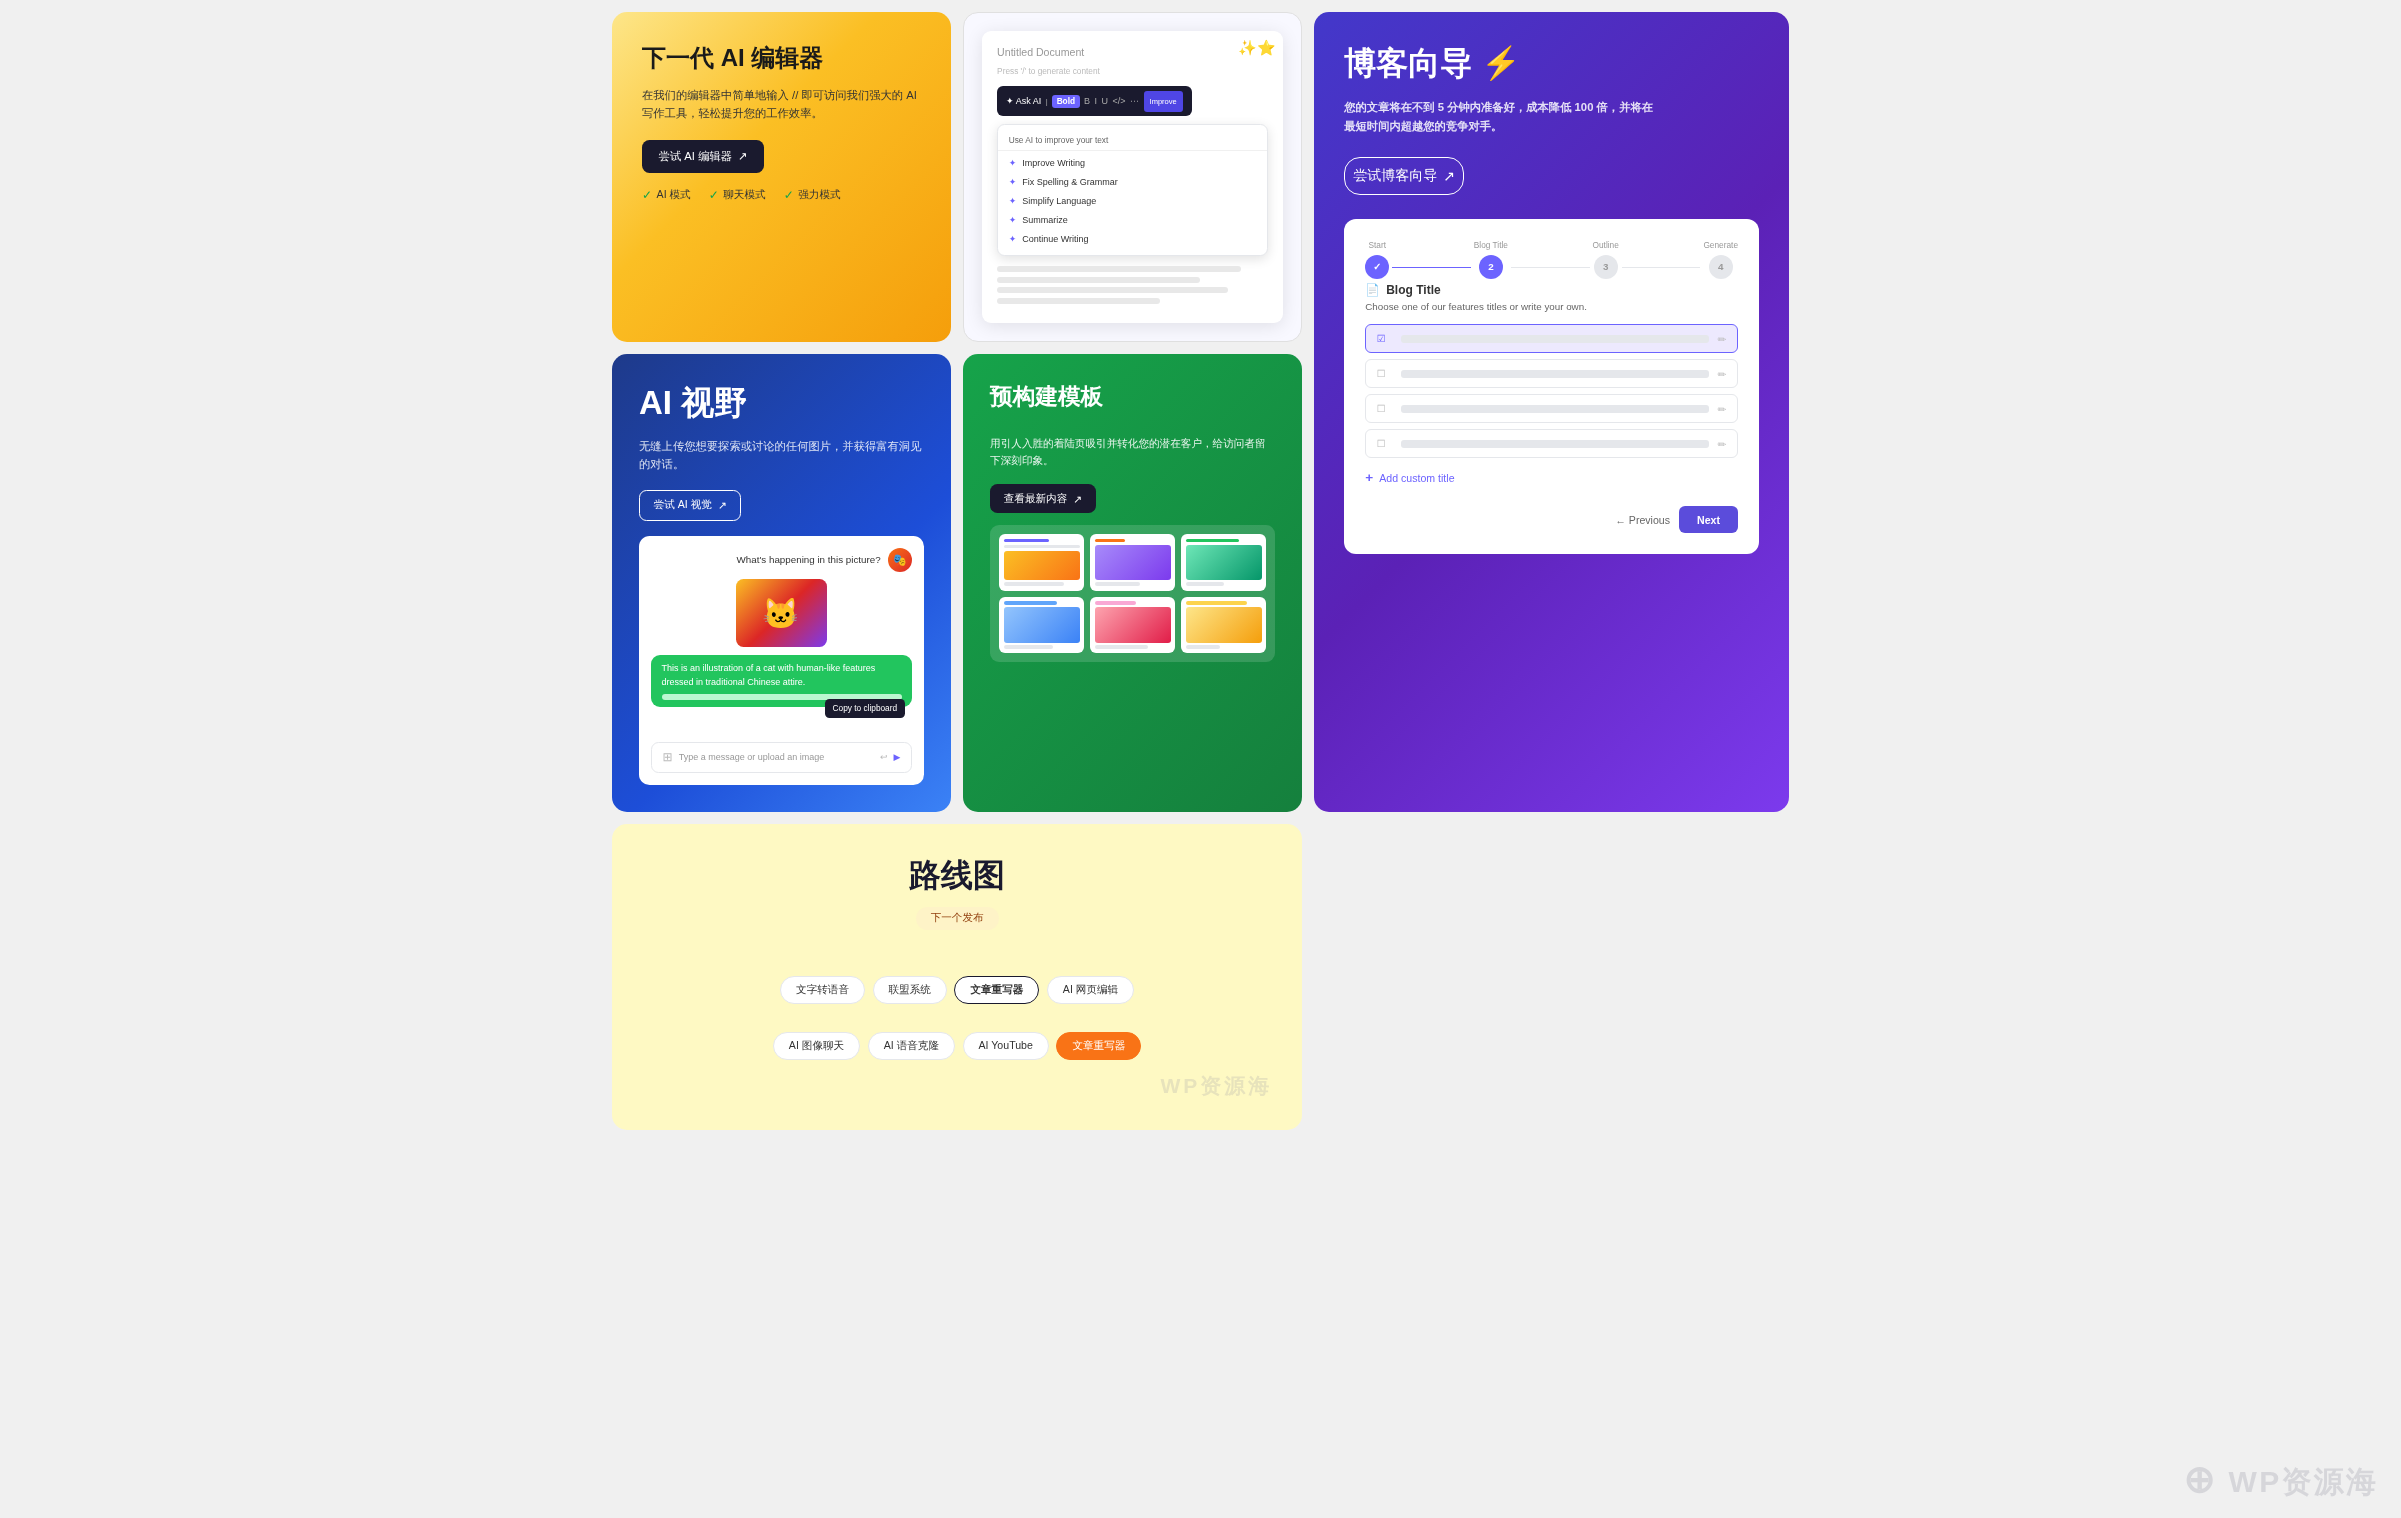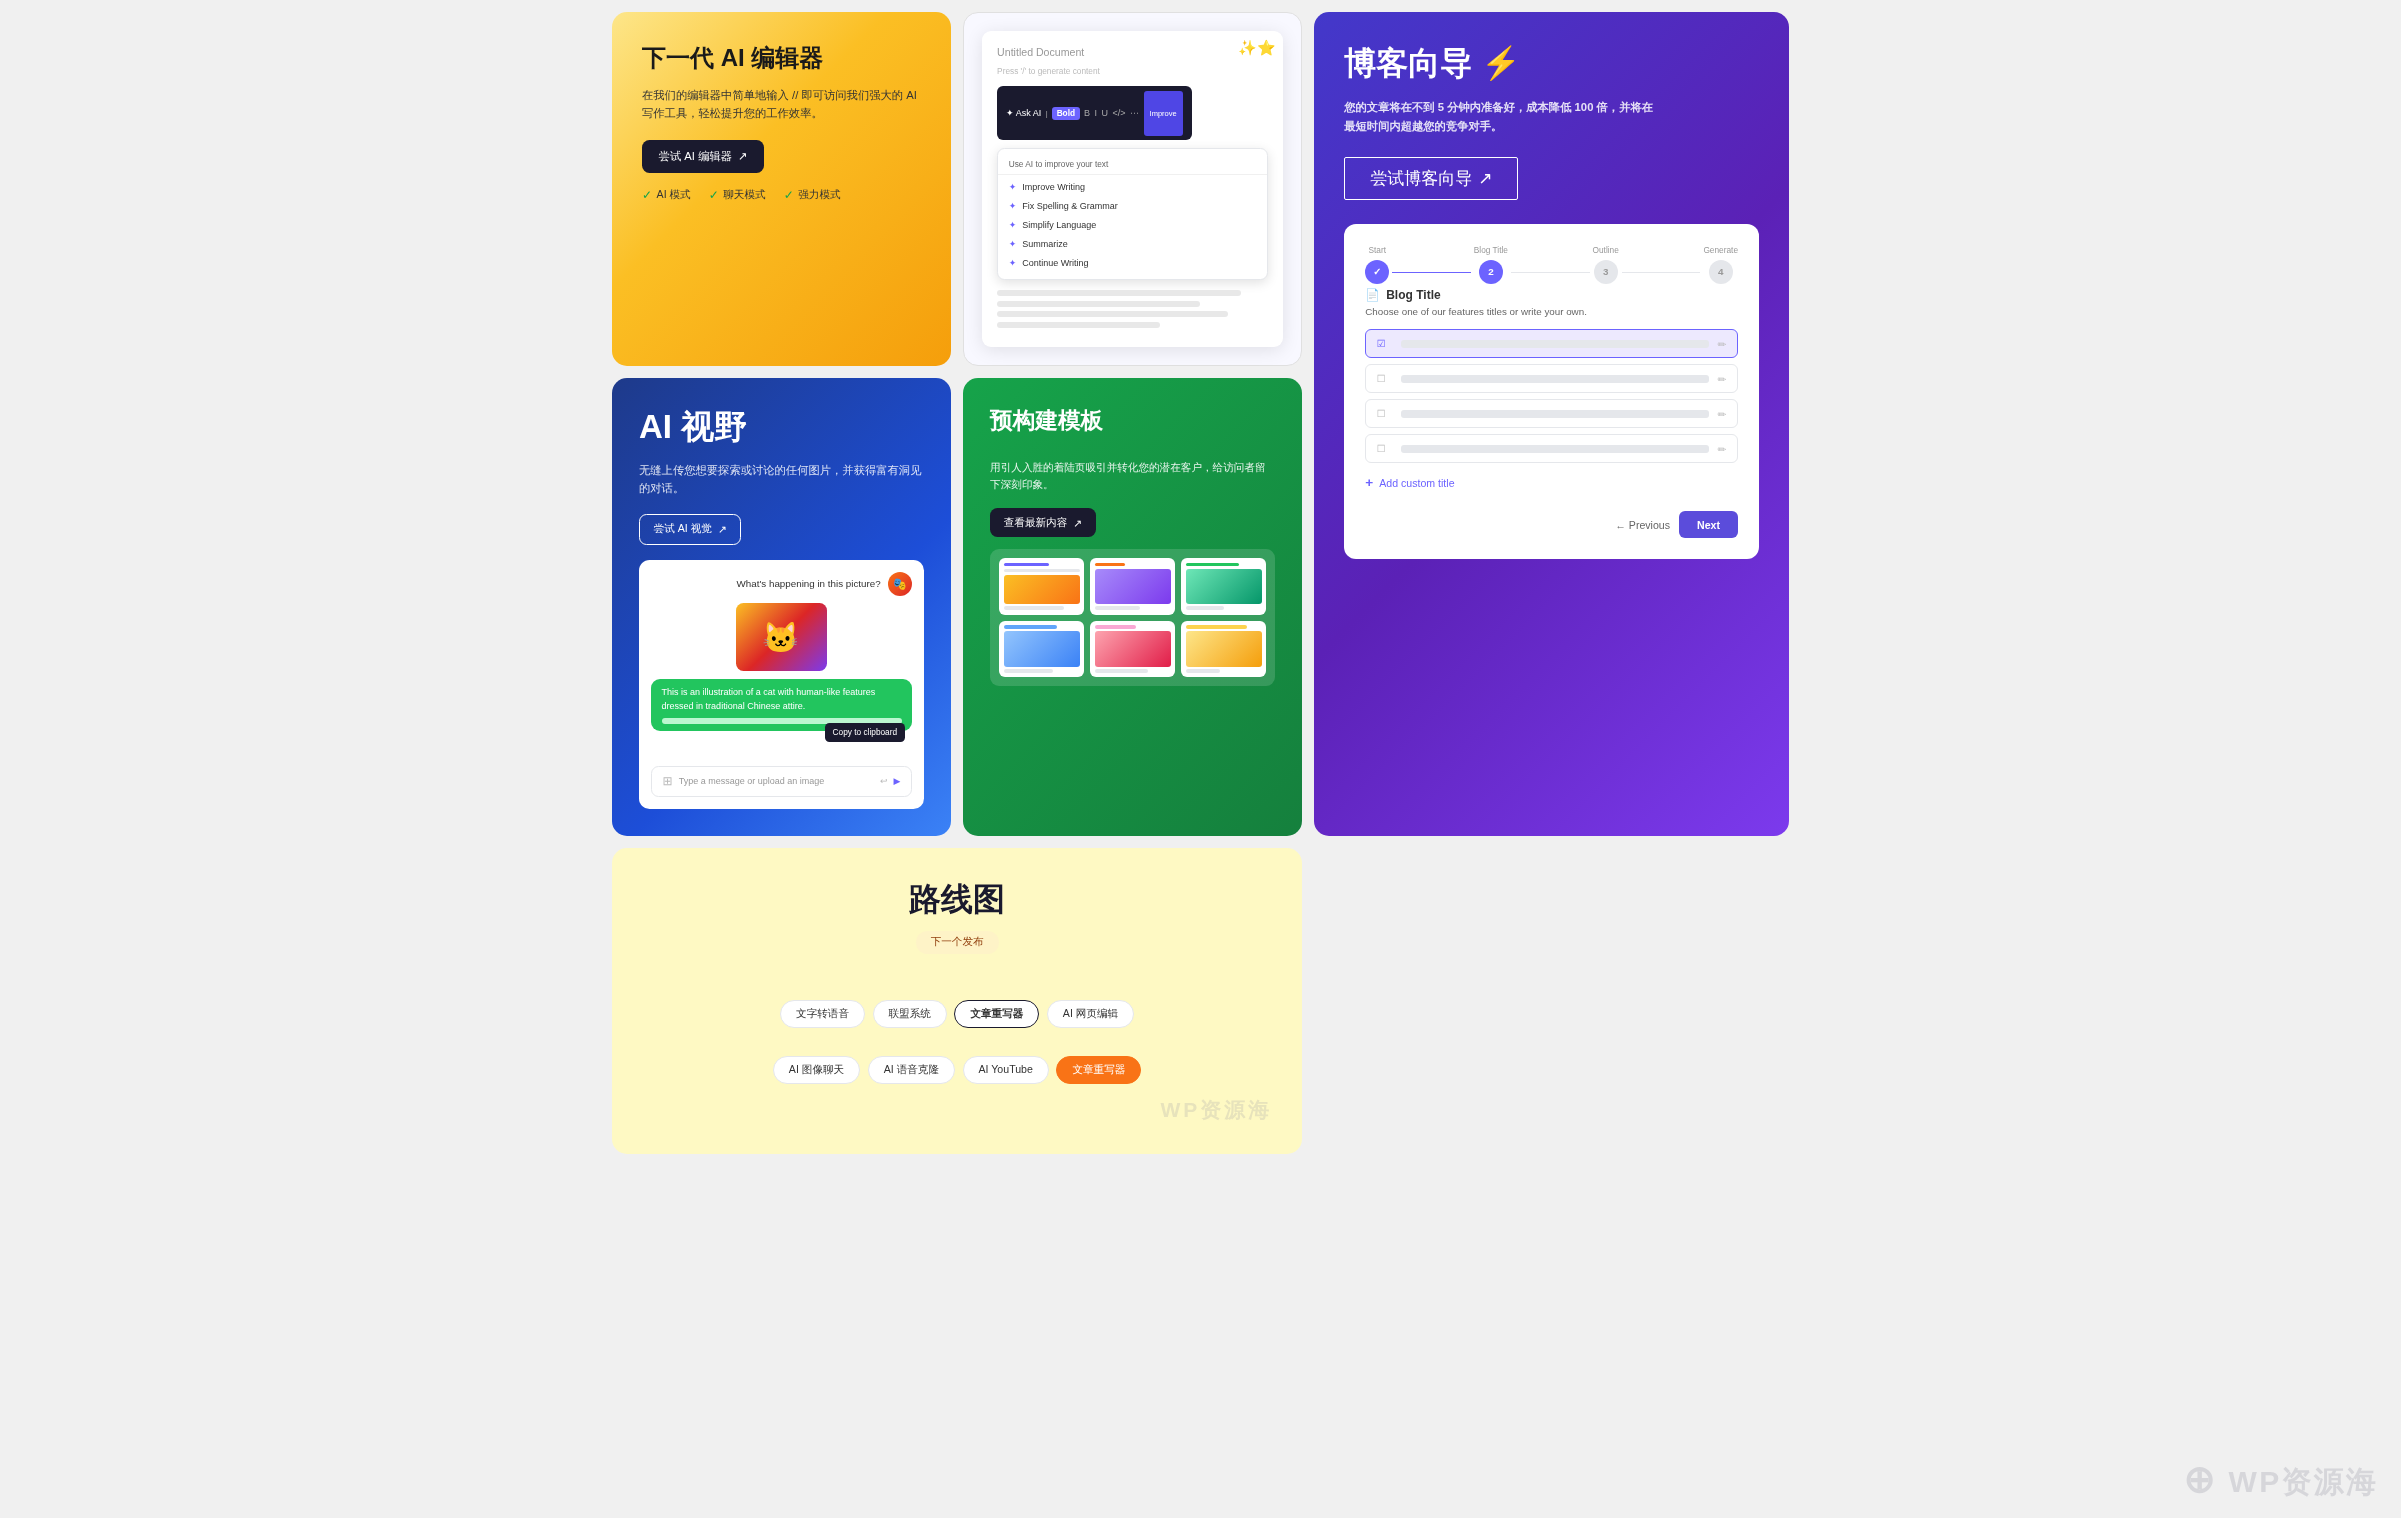--- a/index.html
+++ b/index.html
@@ -177,23 +177,23 @@
       max-width: 317px;
       font-weight: bold;
     }
     .btn-outline-white {
       display: inline-flex;
       align-items: center;
       gap: 6px;
       background: transparent;
       color: #fff;
       border: 1.5px solid #fff;
-      border-radius: 2px;
-      padding: 9px 25px;
-      font-size: 17px;
+      border-radius: 16px;
+      padding: 9px 8px;
+      font-size: 14px;
       font-weight: 500;
       cursor: pointer;
       margin-bottom: 24px;
     }
     .blog-wizard-card {
       background: #fff;
       border-radius: 12px;
       padding: 21px;
       color: #333;
     }
@@ -550,21 +550,21 @@
       <div class="doc-hint">Press '/' to generate content</div>
       <div class="ai-toolbar">
         <span>✦ Ask AI</span>
         <span style="color:#aaa;font-size:7.5px;">|</span>
         <span class="bold-btn">Bold</span>
         <span style="color:#aaa;">B</span>
         <span style="color:#aaa;">I</span>
         <span style="color:#aaa;">U</span>
         <span style="color:#aaa;">&lt;/&gt;</span>
         <span style="color:#aaa;">⋯</span>
-        <span style="background:#4f46e5;border-radius:3px;padding:18px 6px;font-size:7.5px;">Improve</span>
+        <span style="background:#4f46e5;border-radius:3px;padding:6px 6px;font-size:7.5px;">Improve</span>
       </div>
       <div class="ai-menu">
         <div class="ai-menu-header">Use AI to improve your text</div>
         <div class="ai-menu-item">
           <span class="dot">✦</span>
           <span>Improve Writing</span>
         </div>
         <div class="ai-menu-item">
           <span class="dot">✦</span>
           <span>Fix Spelling &amp; Grammar</span>

